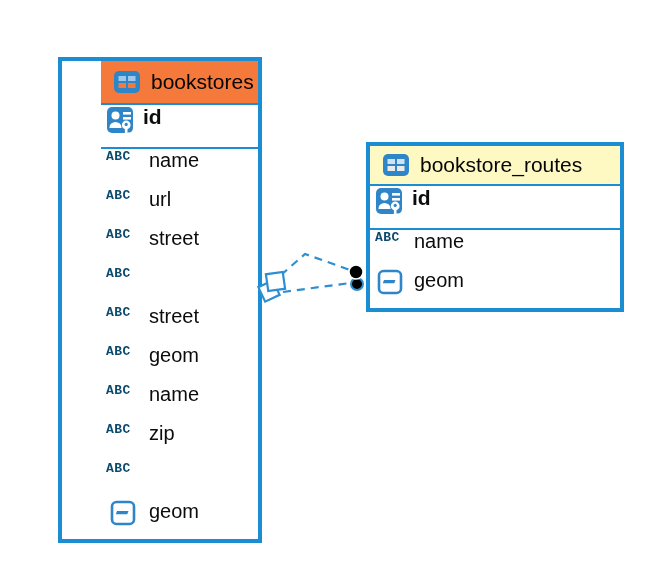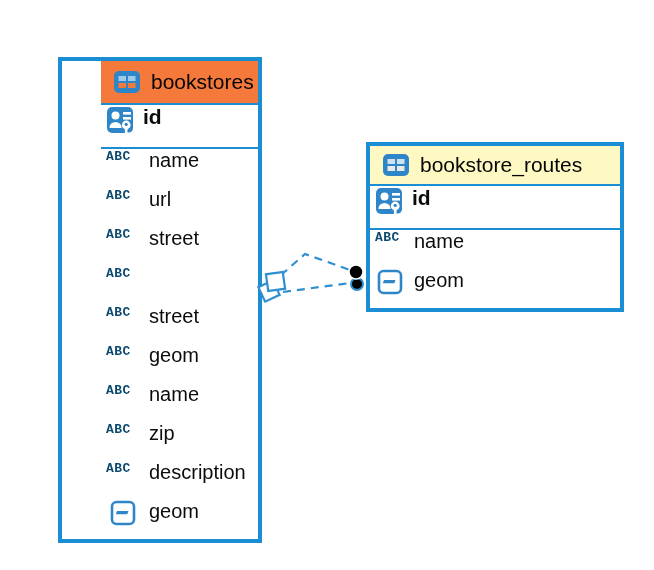--- a/index.html
+++ b/index.html
@@ -96,21 +96,20 @@
     <div class="row">
       <span class="icon-cell abc-glyph">ABC</span>
       <span class="lbl">name</span>
     </div>
     <div class="row">
       <span class="icon-cell abc-glyph">ABC</span>
       <span class="lbl">zip</span>
     </div>
     <div class="row">
       <span class="icon-cell abc-glyph">ABC</span>
-      <span class="lbl">description</span>
     </div>
     <div class="row">
       <span class="icon-cell" style="width:34px">
         <svg width="26" height="26" viewBox="0 0 26 26">
           <rect x="2" y="2" width="22" height="22" rx="4.5" fill="none" stroke="#2e86c8" stroke-width="2.6"></rect>
           <path d="M7 11 h11.5 l-1.2 3.2 H5.8 z" fill="#2e86c8"></path>
         </svg>
       </span>
       <span class="lbl">geom</span>
     </div>

